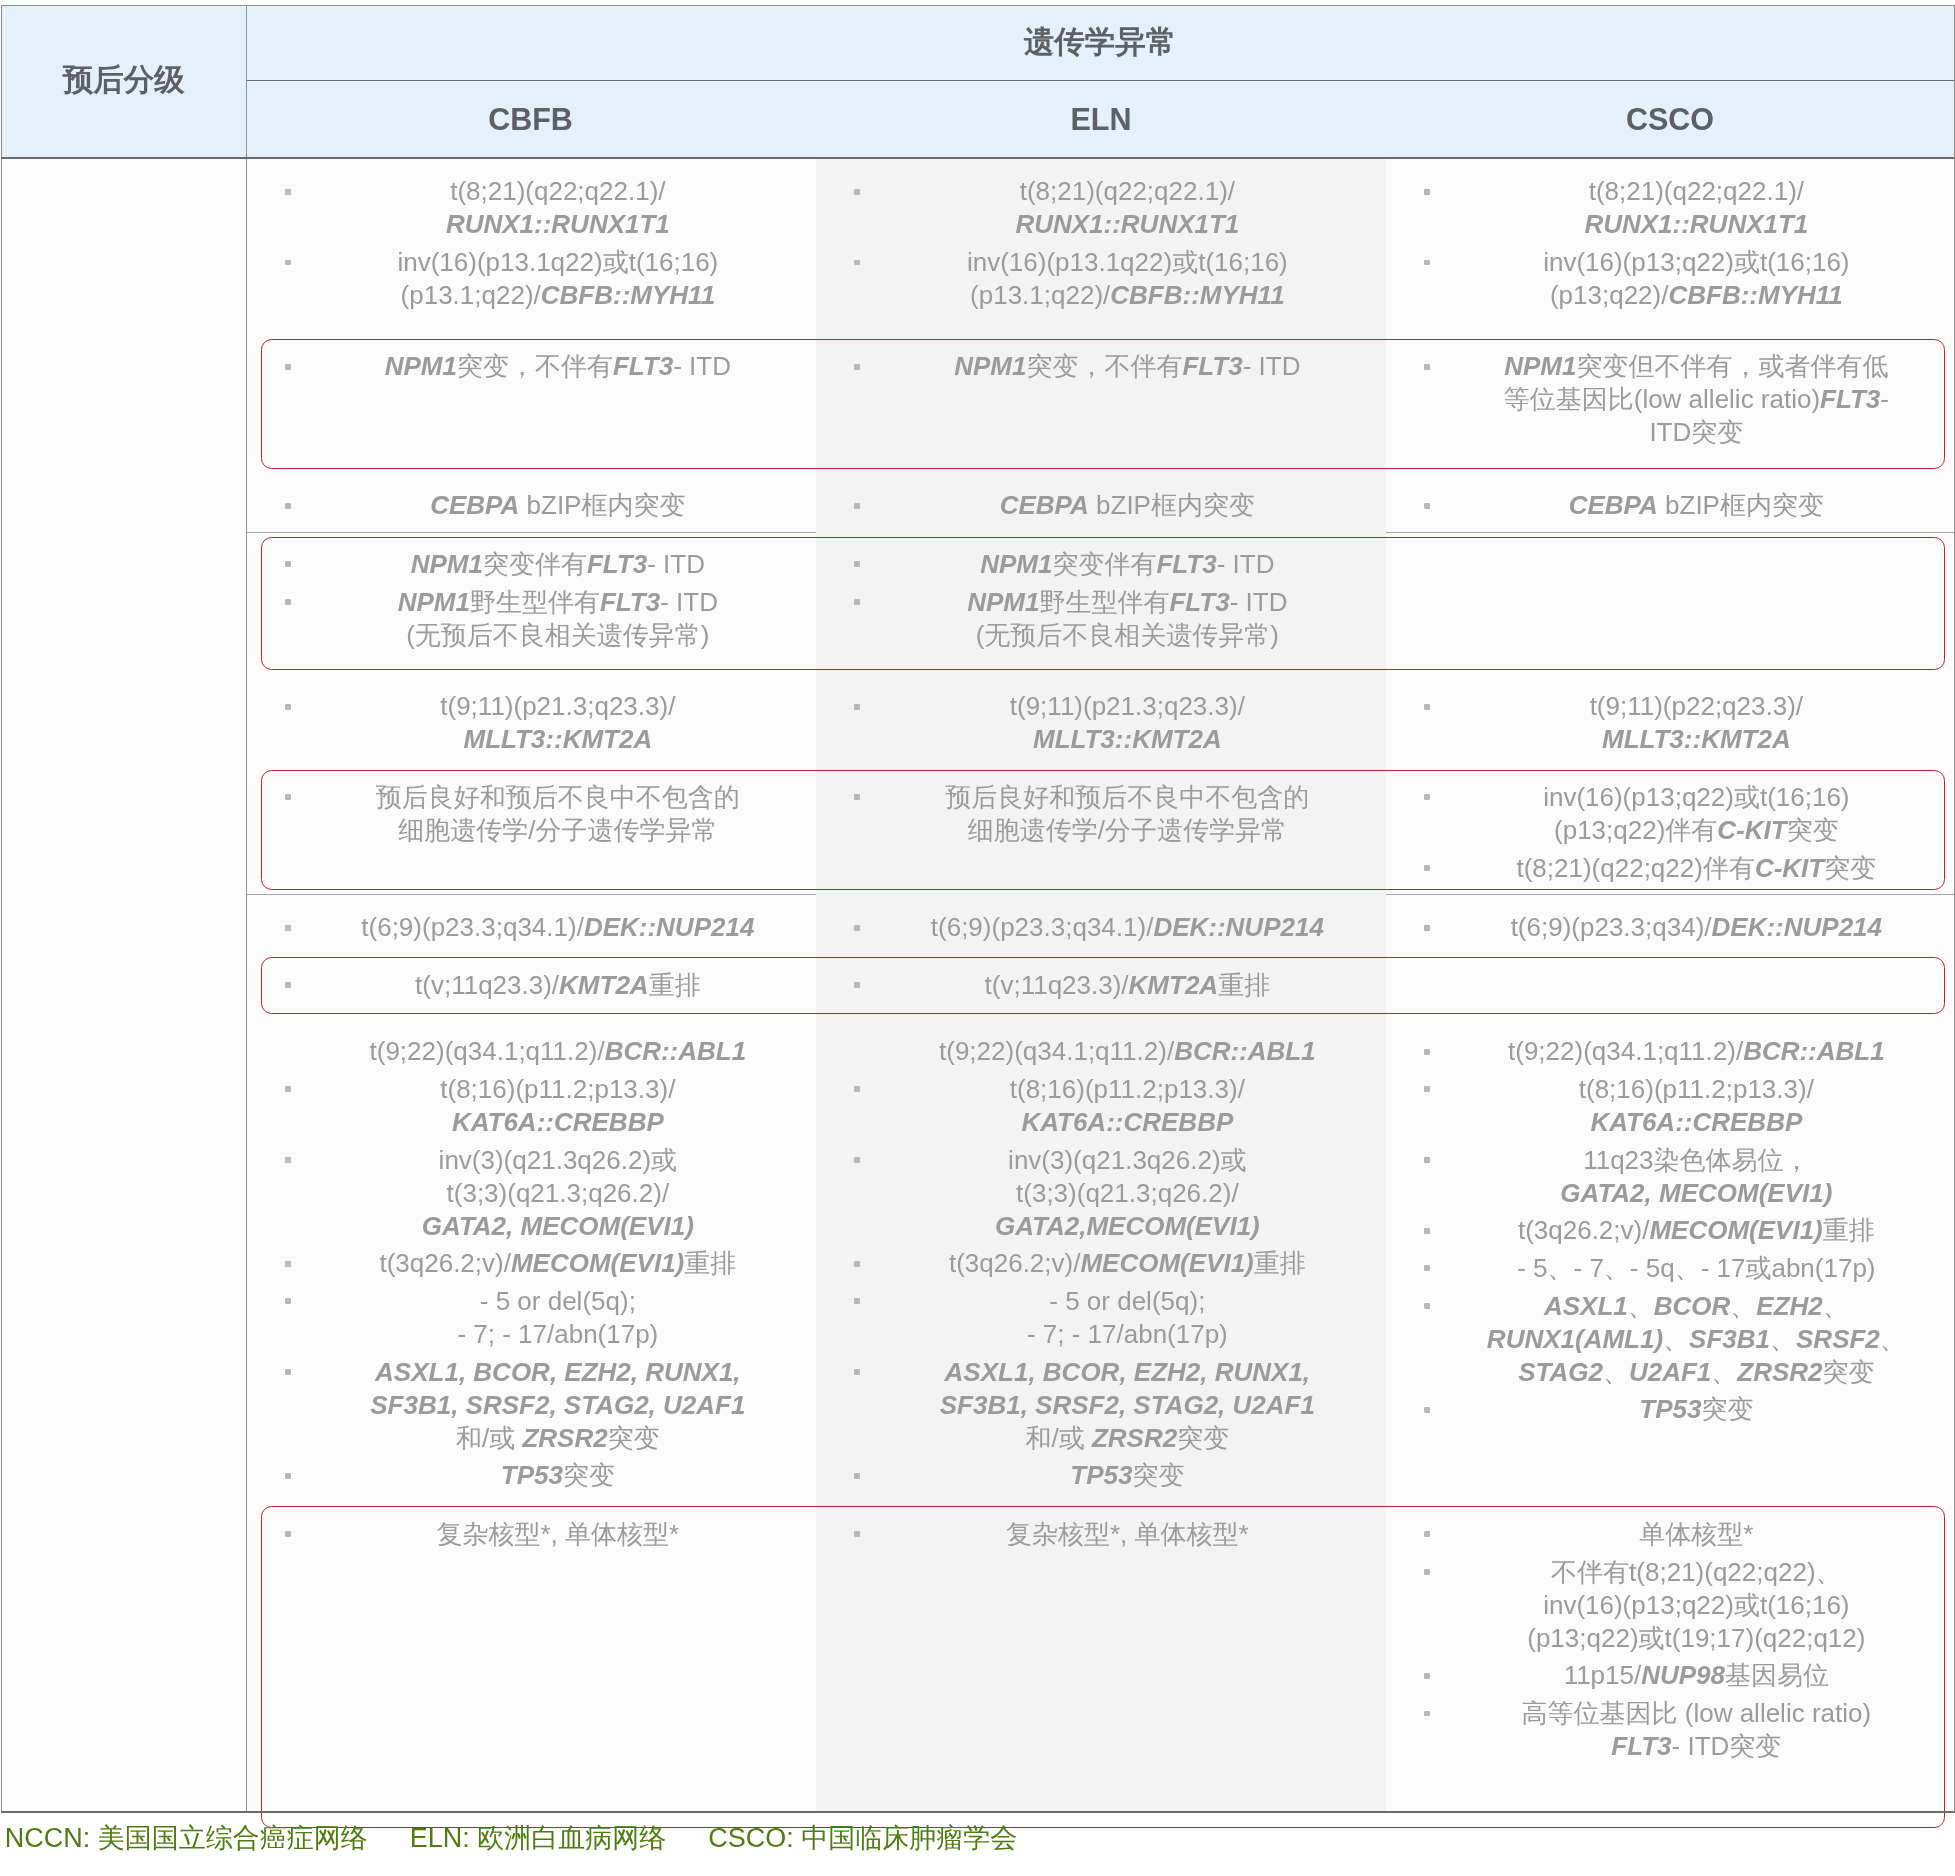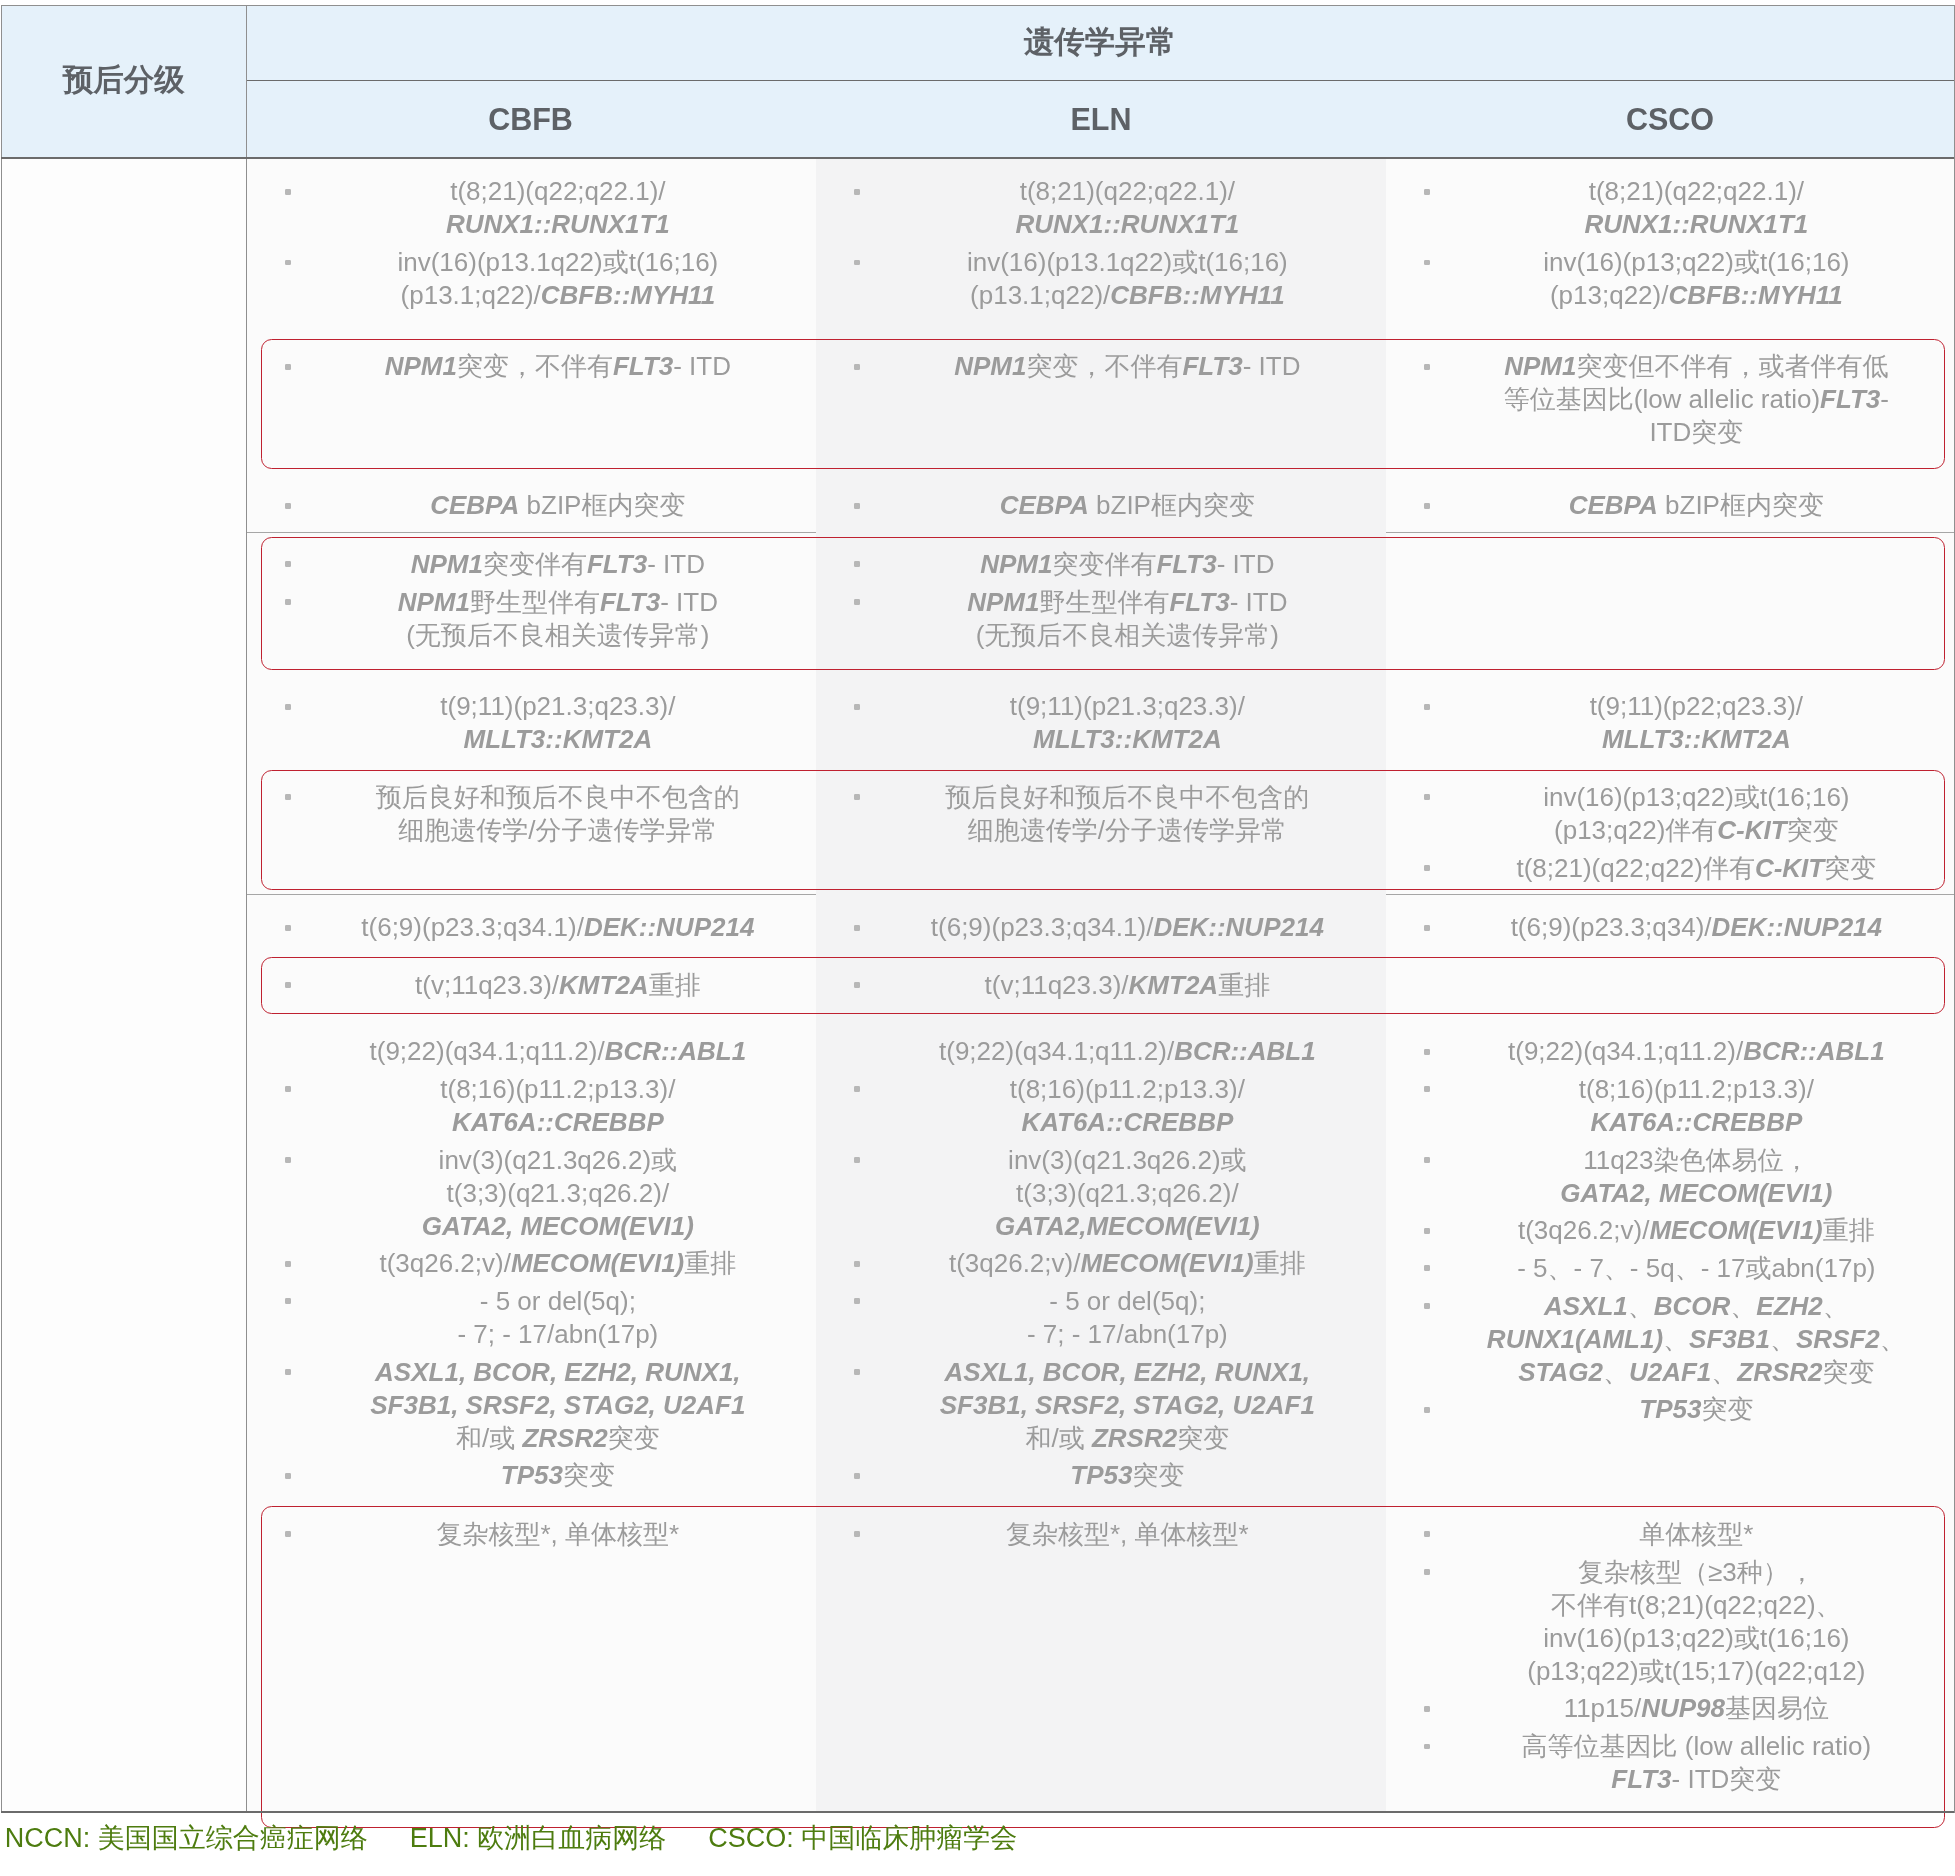--- a/index.html
+++ b/index.html
@@ -350,24 +350,23 @@
             <div class="ln"><span>复杂核型*, 单体核型*</span></div>
           </div>
         </div>
         <div class="cell red" style="grid-area: 4 / 4;">
           <div class="item">
             <div class="bl"></div>
             <div class="ln"><span>单体核型*</span></div>
           </div>
           <div class="item">
             <div class="bl"></div>
-            <div class="ln"><span>复杂核型（≥3种），</span></div>
             <div class="ln"><span>不伴有t(8;21)(q22;q22)、</span></div>
             <div class="ln"><span>inv(16)(p13;q22)或t(16;16)</span></div>
-            <div class="ln"><span>(p13;q22)或t(15;17)(q22;q12)</span></div>
+            <div class="ln"><span>(p13;q22)或t(19;17)(q22;q12)</span></div>
           </div>
           <div class="item">
             <div class="bl"></div>
             <div class="ln"><span>11p15/</span><span class="gene">NUP98</span><span>基因易位</span></div>
           </div>
           <div class="item">
             <div class="bl"></div>
             <div class="ln"><span>高等位基因比 (low allelic ratio)</span></div>
             <div class="ln"><span class="gene">FLT3</span><span>- ITD突变</span></div>
           </div>

